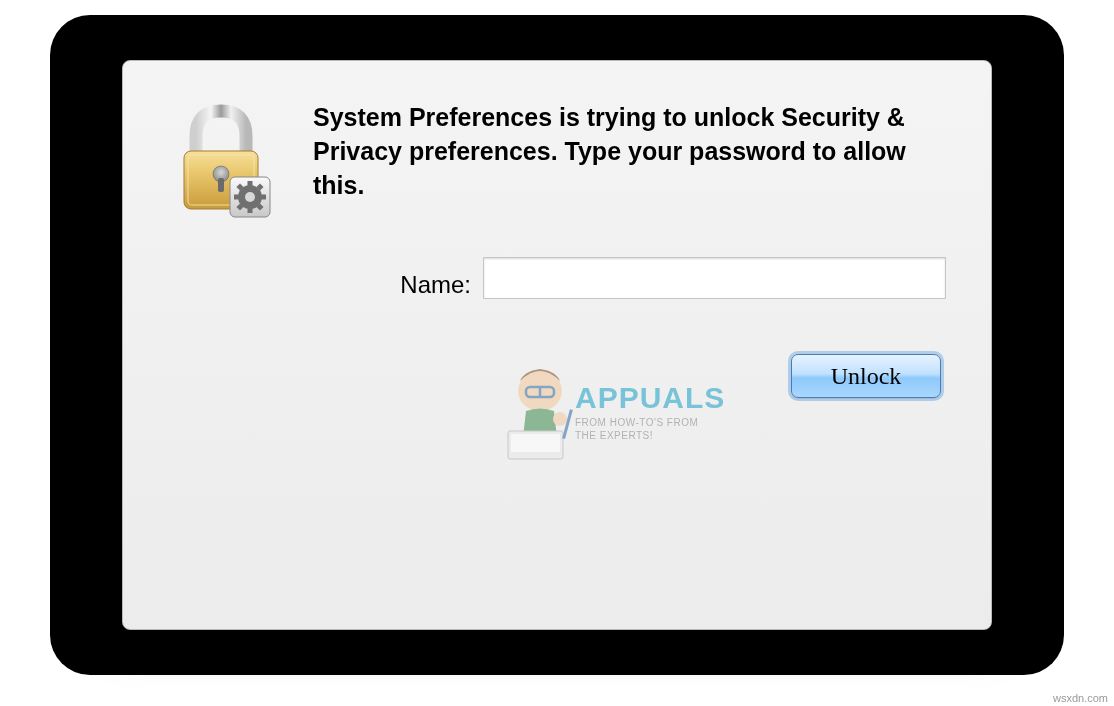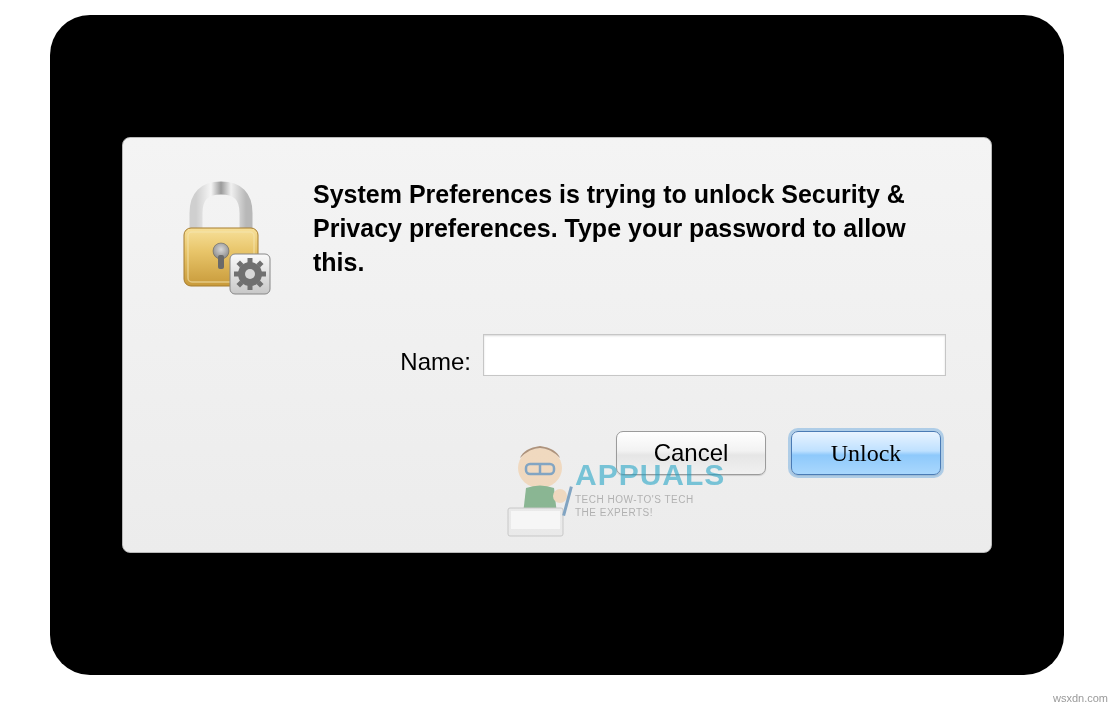--- a/index.html
+++ b/index.html
@@ -21,21 +21,21 @@
       width: 1014px;
       height: 660px;
       background: #000000;
       border-radius: 40px;
       display: flex;
       align-items: center;
       justify-content: center;
     }
     .dialog-window {
       width: 870px;
-      height: 416px;
+      height: 570px;
       background: linear-gradient(to bottom, #f4f4f4 0%, #ececec 100%);
       border: 1px solid #b8b8b8;
       border-radius: 8px;
       box-shadow: 0 10px 40px rgba(0,0,0,0.5);
       position: relative;
       padding: 40px 45px 30px 45px;
     }
     .dialog-content {
       display: flex;
       gap: 35px;
@@ -233,41 +233,40 @@
       <div class="text-area">
         <div class="dialog-message">System Preferences is trying to unlock Security &amp; Privacy preferences. Type your password to allow this.</div>
 
         <div class="form-row">
           <div class="form-label">Name:</div>
           <input class="form-input" type="text" value="" style="">
         </div>
 
 
         <div class="button-row">
-          <button class="btn">Cancel</button>
           <button class="btn btn-primary">Unlock</button>
         </div>
       </div>
     </div>
 
     <div class="watermark">
       <svg class="wm-character" viewBox="0 0 90 100">
         <ellipse cx="42" cy="30" rx="22" ry="20" fill="#f2c89a"></ellipse>
         <path d="M 22 20 Q 42 0 62 20 Q 58 10 42 8 Q 26 10 22 20" fill="#7a4a20"></path>
         <rect x="28" y="26" width="28" height="10" rx="4" fill="none" stroke="#2a6aa0" stroke-width="2.5"></rect>
         <line x1="42" y1="26" x2="42" y2="36" stroke="#2a6aa0" stroke-width="2.5"></line>
         <path d="M 28 50 Q 42 45 56 50 L 60 85 L 24 85 Z" fill="#3a8a4a"></path>
         <rect x="10" y="70" width="55" height="28" rx="2" fill="#e8e8e8" stroke="#aaa"></rect>
         <rect x="13" y="73" width="49" height="18" fill="#fff"></rect>
         <circle cx="62" cy="58" r="7" fill="#f2c89a"></circle>
         <rect x="68" y="48" width="3" height="30" fill="#2a6aa0" transform="rotate(15 69 63)"></rect>
       </svg>
       <div class="wm-logo">
         <div class="wm-title">APPUALS</div>
-        <div class="wm-sub">TECH HOW-TO'S TECH</div>
+        <div class="wm-sub">FROM HOW-TO'S FROM</div>
         <div class="wm-sub">THE EXPERTS!</div>
       </div>
     </div>
 
   </div>
 </div>
 
 <div class="attribution">wsxdn.com</div>
 
 </body></html>

